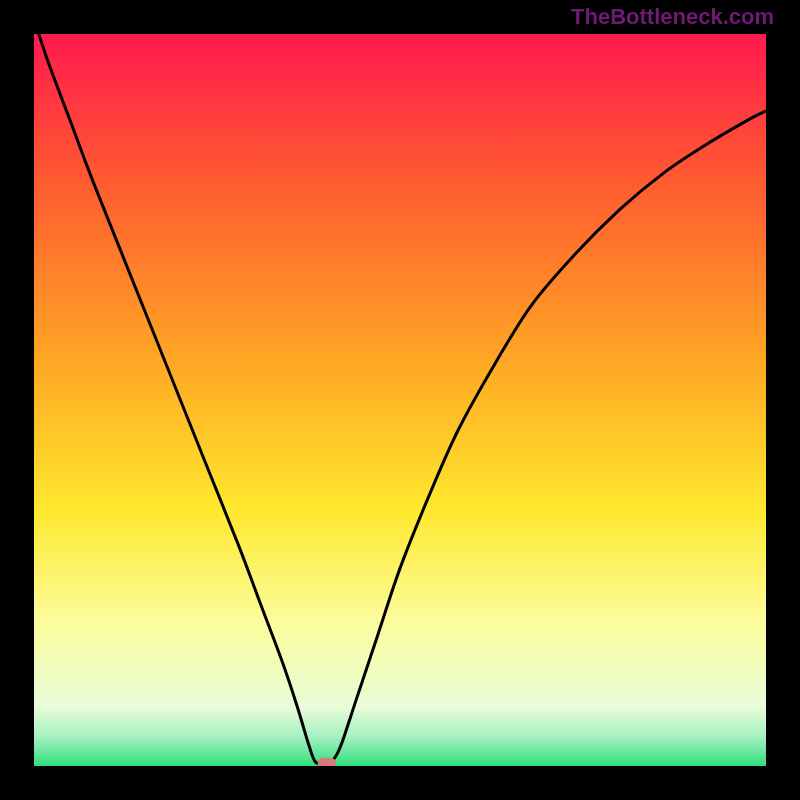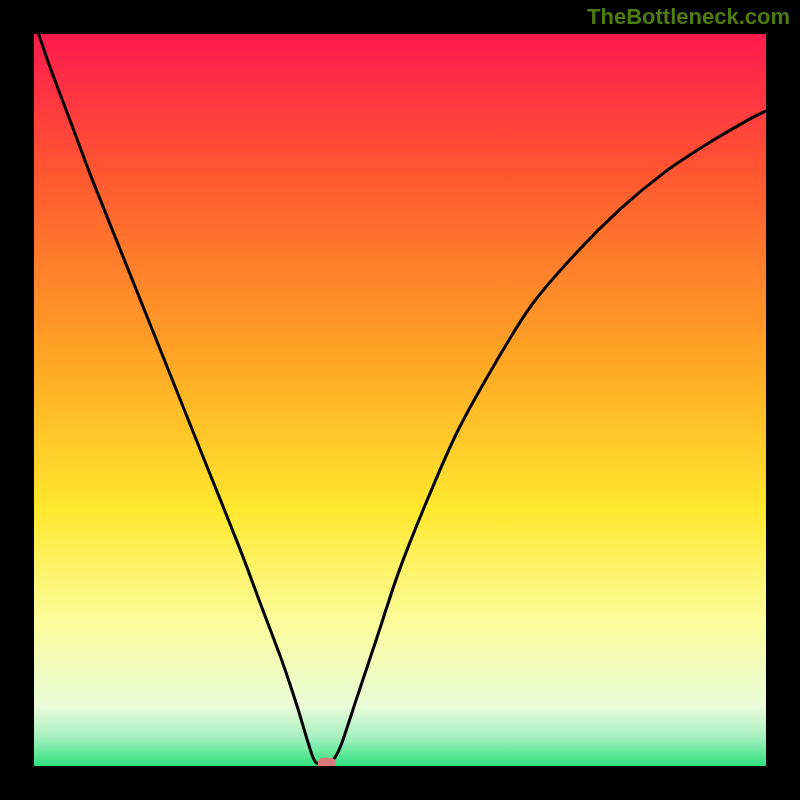--- a/index.html
+++ b/index.html
@@ -9,24 +9,24 @@
     font-family: Arial, sans-serif;
   }
   .chart-container {
     position: relative;
     width: 800px;
     height: 800px;
   }
   .watermark {
     position: absolute;
     top: 4px;
-    right: 10px;
+    right: 26px;
     font-size: 22px;
     font-weight: bold;
-    color: #4d7c0f;
+    color: #701a75;
     z-index: 10;
   }
   svg {
     display: block;
   }
 </style>
 </head>
 <body>
 
 <div class="chart-container">

